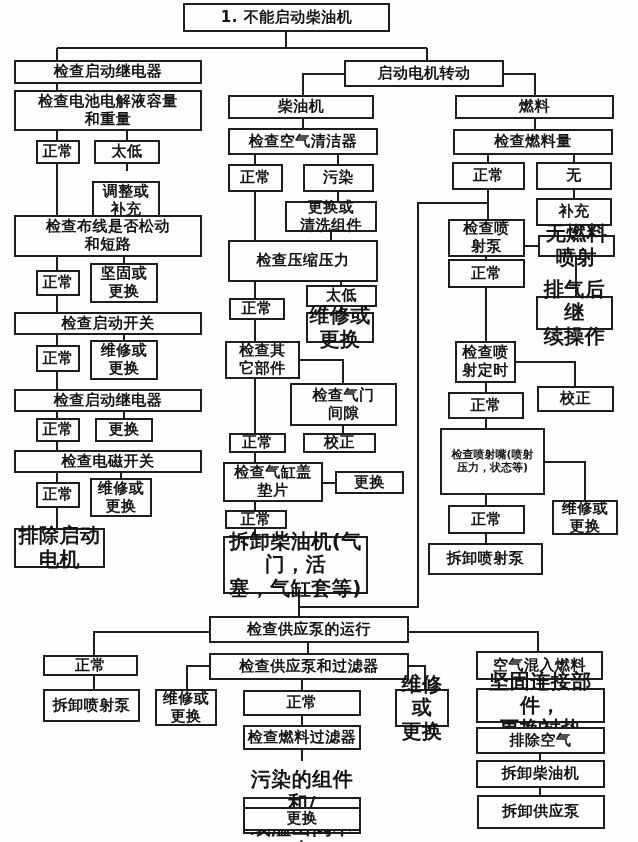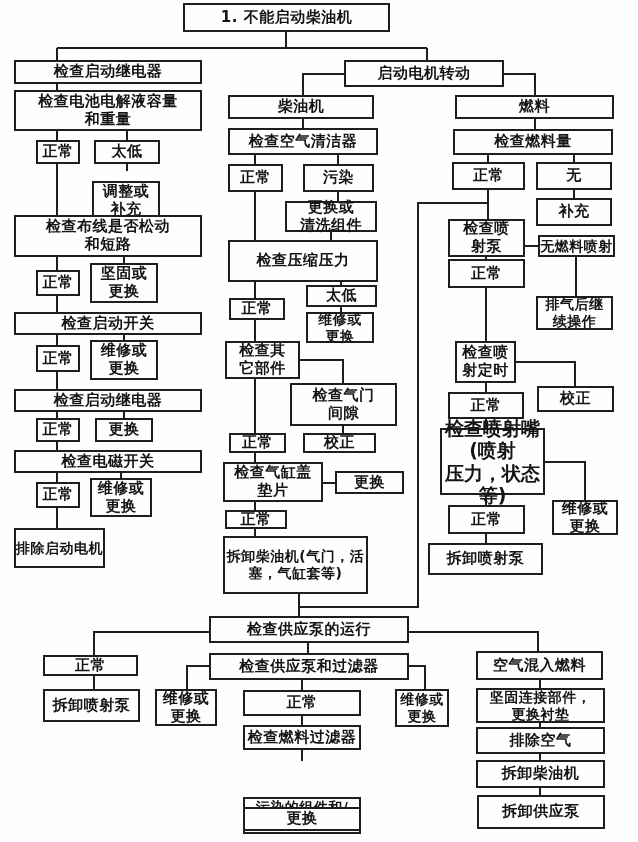--- a/index.html
+++ b/index.html
@@ -21,22 +21,22 @@
     display:flex;
     align-items:center;
     justify-content:center;
     text-align:center;
     font-size:15px;
     font-weight:bold;
     line-height:1.18;
     white-space:pre-line;
     letter-spacing:0.5px;
   }
-  .sm{font-size:14px;}
-  .xs{font-size:19px;letter-spacing:0;}
+  .sm{font-size:20px;}
+  .xs{font-size:11px;letter-spacing:0;}
 </style>
 </head>
 <body>
 
 <div class="canvas">
 
   <svg class="wires" width="638" height="842" viewBox="0 0 638 842">
     <path fill="none" stroke="#1e1e1e" stroke-width="2" d="
       M286 32 V48 M57 48 H427 M57 48 V60 M427 48 V60
       M57 84 V90 M57 131 V140 M127 131 V140 M127 164 V171 M57 164 V215

